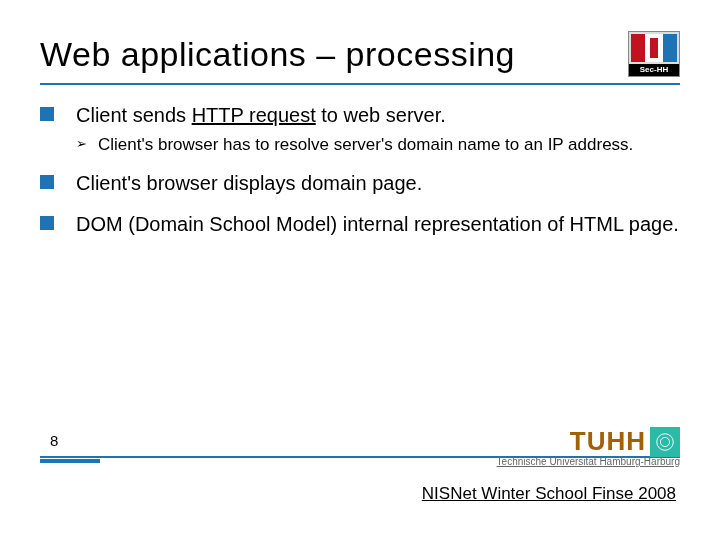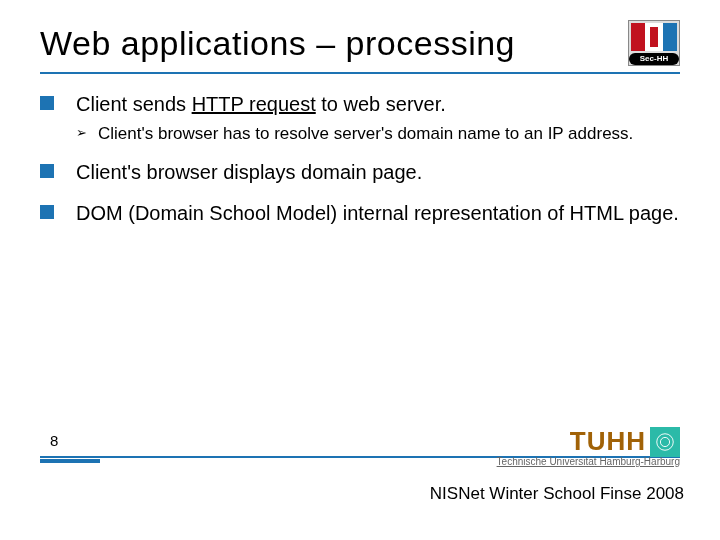--- a/index.html
+++ b/index.html
@@ -1,43 +1,43 @@
 <!DOCTYPE html>
 <html><head>
 <meta charset="utf-8">
 <style>
   * { margin: 0; padding: 0; box-sizing: border-box; }
   html, body { width: 720px; height: 540px; font-family: Arial, Helvetica, sans-serif; background: #fff; color: #000; }
-  .slide { position: relative; width: 720px; height: 512px; padding: 20px 40px 0 40px; }
+  .slide { position: relative; width: 720px; height: 512px; padding: 31px 40px 0 40px; }
   .title-row { display: flex; align-items: center; justify-content: space-between; margin-bottom: 6px; }
   .title { font-size: 34px; font-weight: normal; letter-spacing: 0.5px; }
   .badge { width: 52px; height: 46px; display: flex; flex-direction: column; border: 1px solid #888; background: #ddd; font-size: 9px; align-items: center; justify-content: flex-end; position: relative; }
   .badge-flag { position:absolute; top:2px; left:2px; right:2px; bottom:14px; display:flex; }
   .flag-red{flex:1;background:#c1121f;}
   .flag-white{flex:1.2;background:#fff; position:relative;}
   .flag-white::before{content:"";position:absolute;inset:15% 25%;background:#c1121f;}
   .flag-blue{flex:1;background:#1d73b3;}
-  .badge-label{background:#000;color:#fff;font-weight:bold;width:100%;text-align:center;line-height:12px;font-size:8px;border-radius:6px;}
+  .badge-label{background:#000;color:#fff;font-weight:bold;width:100%;text-align:center;line-height:12px;font-size:8px;border-radius:0;}
   hr.rule { border: 0; border-top: 2px solid #1d73b3; margin: 0 0 18px 0; }
   ul.main { list-style: none; padding-left: 0; }
   ul.main > li { display: flex; margin-bottom: 16px; }
   .sq { width: 14px; height: 14px; background: #1d73b3; flex: 0 0 14px; margin-right: 14px; margin-top: 4px; }
   .body { font-size: 20px; line-height: 1.25; margin-left: 8px; }
   ul.sub { list-style: none; margin-top: 6px; }
   ul.sub li { display:flex; font-size: 17px; line-height:1.25; }
   .chev { flex:0 0 14px; margin-right:8px; margin-top:2px; font-size:13px;}
   .footer { position: absolute; left: 0; right: 0; bottom: 0; height: 86px; padding: 0 40px; }
   .pagenum { font-size: 15px; position:absolute; left:50px; top:6px;}
   .footer-rule { position:absolute; left:40px; right:40px; top:30px; border-top:2px solid #1d73b3;}
   .footer-rule2 { position:absolute; left:40px; width:60px; top:33px; border-top:4px solid #1d73b3;}
   .logo { position:absolute; right:40px; top:0; display:flex; align-items:center; font-weight:bold; color:#a16207; font-size:26px; letter-spacing:1px;}
   .logo .sq2{width:30px;height:30px;background:#2bbaa8;margin-left:4px;display:flex;align-items:center;justify-content:center;}
   .logo .sq2 svg{width:22px;height:22px;}
   .sub-logo{position:absolute;right:40px;top:30px;font-size:10px;color:#666;text-decoration:underline;}
-  .conf { position:absolute; right:36px; bottom:8px; font-size:17px; }
+  .conf { position:absolute; right:44px; bottom:8px; font-size:17px;text-decoration:underline; }
   .u { text-decoration: underline; }
 </style>
 </head>
 <body>
 
 <div class="slide">
   <div class="title-row">
     <div class="title">Web applications – processing</div>
     <div class="badge">
       <div class="badge-flag">

